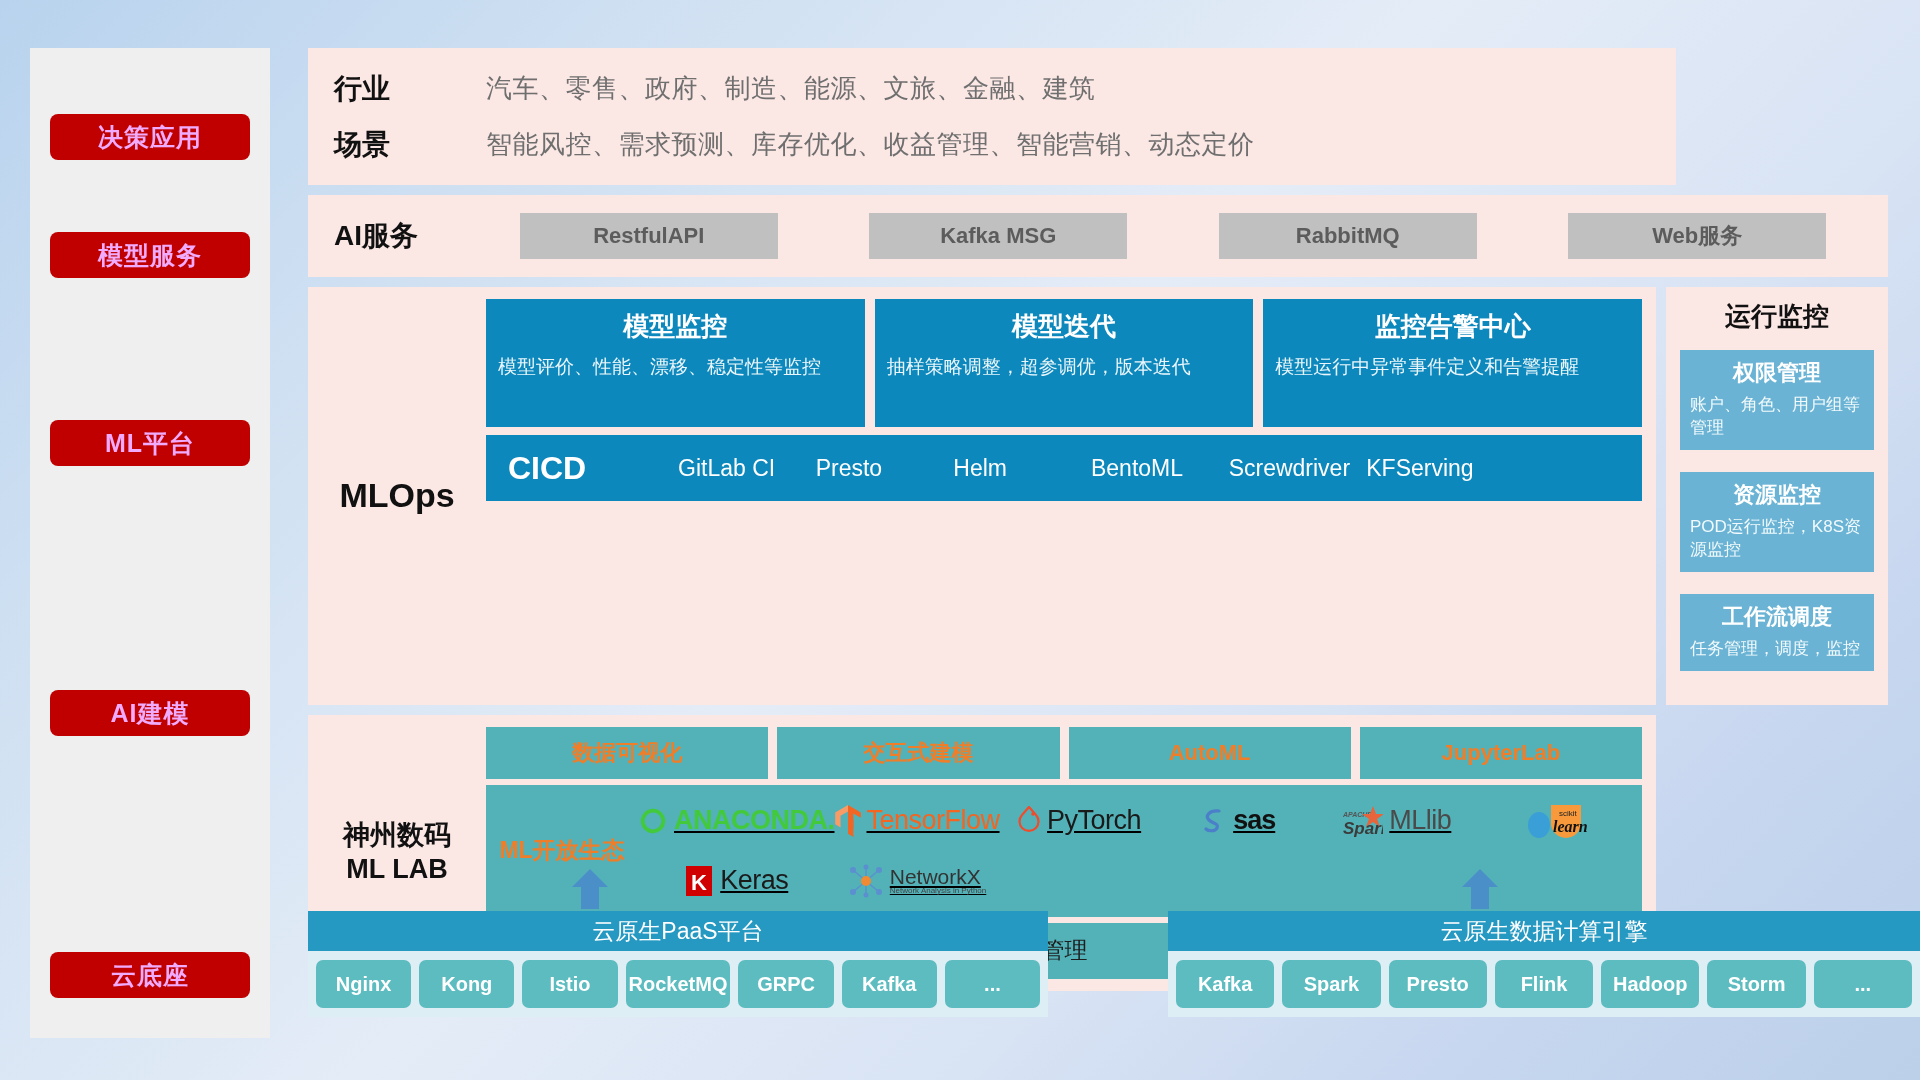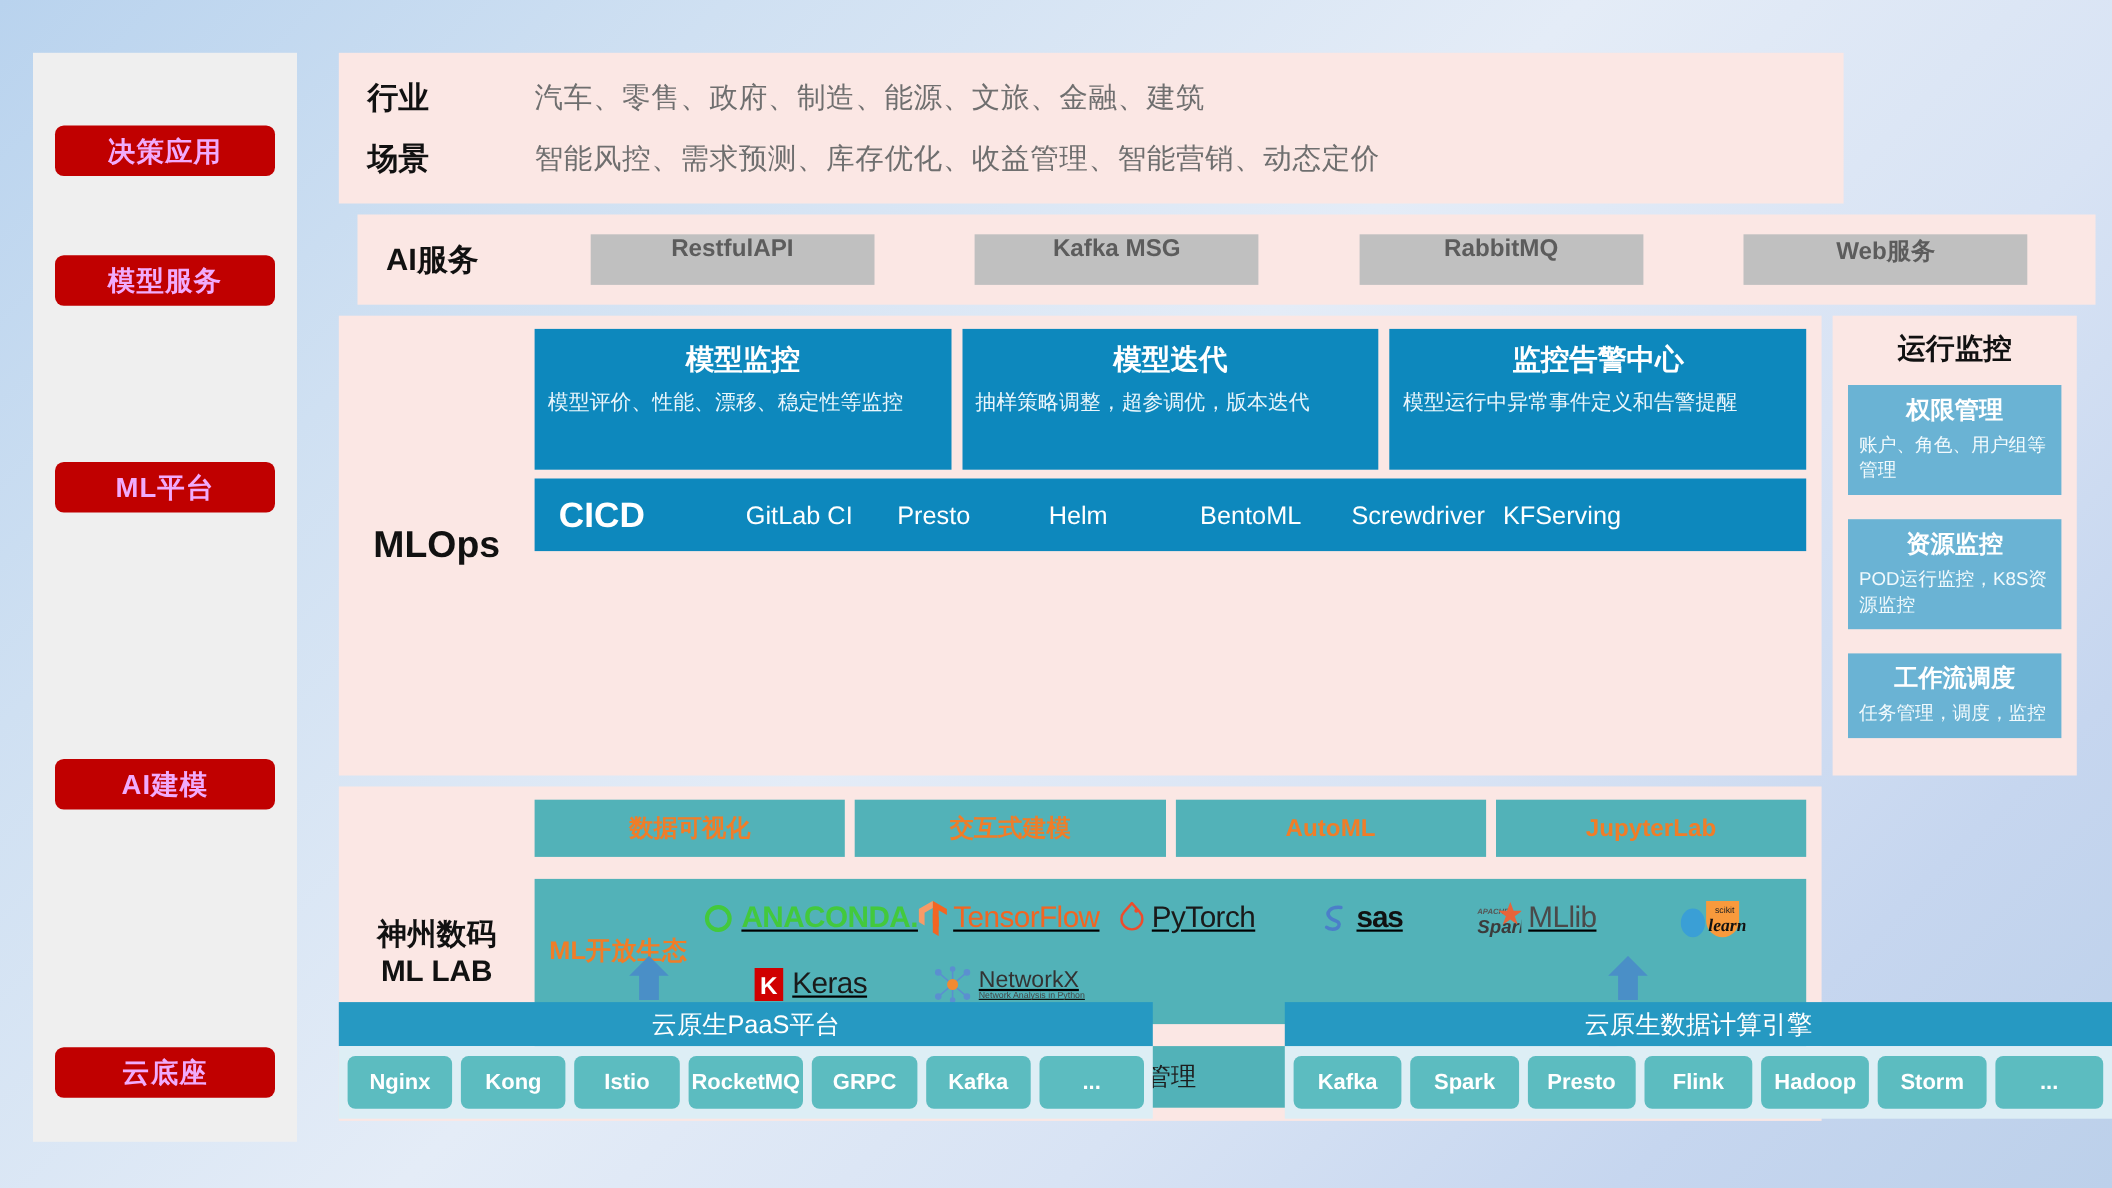--- a/index.html
+++ b/index.html
@@ -38,26 +38,26 @@
   }
 
   
   #band-industry { width: 1368px; height: 137px; display: flex; align-items: center; padding-left: 26px; }
   .ind-rows { display: flex; flex-direction: column; gap: 18px; width: 100%; }
   .ind-row { display: flex; align-items: center; }
   .ind-label { width: 152px; font-size: 28px; font-weight: bold; color: #111; }
   .ind-text { font-size: 26px; color: #6f6f6f; letter-spacing: .5px; }
 
   
-  #band-ai { width: 1580px; height: 82px; display: flex; align-items: center; padding-left: 26px; margin-left: 17px; }
+  #band-ai { width: 1580px; height: 82px; display: flex; align-items: center; padding-left: 26px; }
   #band-ai .sec-label { width: 140px; font-size: 28px; font-weight: bold; color: #111; }
   .ai-btns { display: flex; flex: 1; gap: 0; justify-content: space-around; padding-right: 16px; }
   .ai-btn {
     background: #c0c0c0; color: #5c5c5c; font-size: 22px; font-weight: bold;
-    width: 258px; height: 46px; display: flex; justify-content: center;
+    width: 258px; height: 46px; display: flex; align-items: center; justify-content: center;
   }
 
   
   #row-mlops { display: flex; gap: 10px; margin-bottom: 10px; }
   #band-mlops { width: 1348px; background: #fbe7e4; padding: 12px 14px 12px 0; display: flex; }
   .mlops-label { width: 178px; display: flex; align-items: center; justify-content: center;
                  font-size: 34px; font-weight: bold; color: #111; }
   .mlops-right { flex: 1; display: flex; flex-direction: column; gap: 8px; }
   .mlops-cards { display: flex; gap: 10px; }
   .mlops-card {
@@ -82,21 +82,21 @@
   #band-monitor .m-title { font-size: 26px; font-weight: bold; color: #111; text-align: center; margin-bottom: 16px; }
   .m-card { background: #6ab3d4; color: #fff; padding: 8px 10px 10px; margin-bottom: 22px; }
   .m-card h4 { font-size: 22px; font-weight: bold; text-align: center; margin-bottom: 6px; }
   .m-card p { font-size: 17px; line-height: 1.35; color: #f2fafd; }
 
   
   #row-lab { display: flex; gap: 10px; }
   #band-lab { width: 1348px; background: #fbe7e4; padding: 12px 14px 12px 0; display: flex; }
   .lab-label { width: 178px; display: flex; flex-direction: column; align-items: center;
                justify-content: center; font-size: 27px; font-weight: bold; color: #111; line-height: 1.25; }
-  .lab-right { flex: 1; display: flex; flex-direction: column; gap: 20px; }
+  .lab-right { flex: 1; display: flex; flex-direction: column; gap: 6px; }
   .lab-tabs { display: flex; gap: 9px; }
   .lab-tab { flex: 1; background: #52b2b8; color: #f07d28; font-size: 22px; font-weight: bold;
              height: 52px; display: flex; align-items: center; justify-content: center; }
 
   .eco-bar { background: #52b2b8; display: flex; align-items: center; padding: 6px 6px 6px 0; min-height: 130px; }
   .eco-label { width: 152px; color: #f07d28; font-size: 23px; font-weight: bold; text-align: center; }
   .eco-grid { flex: 1; display: grid; grid-template-columns: repeat(6, 1fr); grid-template-rows: 1fr 1fr; align-items: center; text-decoration: underline; }
   .logo { display: flex; align-items: center; justify-content: center; gap: 6px; height: 60px; }
   .logo-txt { font-size: 27px; }
 

